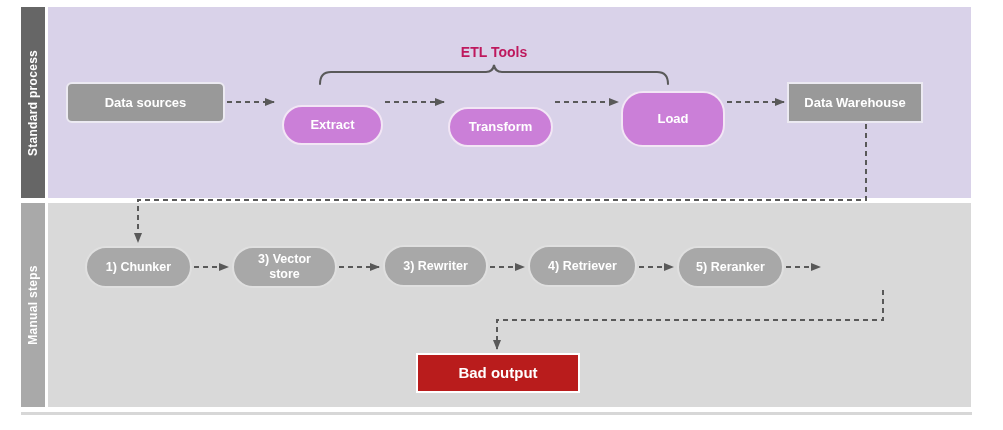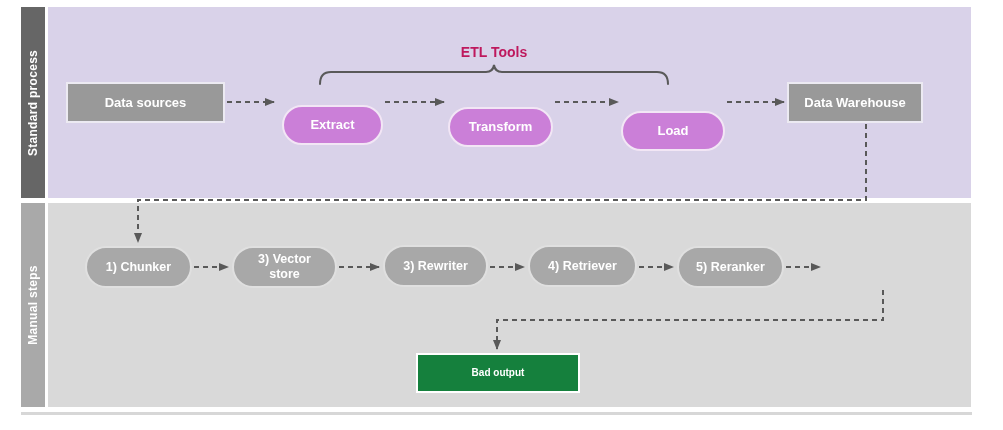--- a/index.html
+++ b/index.html
@@ -34,21 +34,21 @@
   .pill-etl {
     background: #cb7fd8; border: 2px solid #f2e6f5;
     border-radius: 22px; font-size: 13px; margin-top: 22px;
   }
   .pill-gray {
     background: #a8a8a8; border: 2px solid #e0e0e0;
     border-radius: 22px; font-size: 12.5px; padding: 0 10px;
   }
   .pill-gray.narrowpad { padding: 0 13px; }
   .out-box {
-    background: #15803d; border: 2px solid #ffffff; font-size: 10px;
+    background: #b91c1c; border: 2px solid #ffffff; font-size: 15px;
   }
   .brace-label {
     position: absolute; left: 434px; top: 44px; width: 120px;
     text-align: center; color: #be185d; font-weight: bold; font-size: 14px;
     z-index: 3;
   }
   .divider {
     position: absolute; left: 21px; top: 412px; width: 951px; height: 3px;
     background: #d7d7d7; z-index: 1;
   }
@@ -86,24 +86,24 @@
       <path d="M490,267 L524,267" marker-end="url(#arrow)"></path>
       <path d="M639,267 L673,267" marker-end="url(#arrow)"></path>
       <path d="M786,267 L820,267" marker-end="url(#arrow)"></path>
       <path d="M883,290 L883,320 L497,320 L497,349" marker-end="url(#arrow)"></path>
     </g>
     <path d="M320,84 Q320,72 331,72 L486,72 Q493,72 494,65 Q495,72 502,72 L657,72 Q668,72 668,84" stroke="#595959" stroke-width="2" fill="none" stroke-linecap="round"></path>
   </svg>
 
   <div class="brace-label">ETL Tools</div>
 
-  <div class="node rect-gray" style="left:66px; top:82px; width:159px; height:41px;">Data sources</div>
+  <div class="node rect-gray" style="left:66px; top:82px; width:159px; height:41px;border-radius:6px;">Data sources</div>
   <div class="node pill-etl" style="left:282px; top:83px; width:101px; height:40px;">Extract</div>
   <div class="node pill-etl" style="left:448px; top:85px; width:105px; height:40px;">Transform</div>
-  <div class="node pill-etl" style="left:621px; top:89px; width:104px; height:40px;">Load</div>
+  <div class="node pill-etl" style="left:621px; top:69px; width:104px; height:56px;">Load</div>
   <div class="node rect-gray" style="left:787px; top:82px; width:136px; height:41px;">Data Warehouse</div>
 
   <div class="node pill-gray" style="left:85px; top:246px; width:107px; height:42px;">1) Chunker</div>
   <div class="node pill-gray" style="left:232px; top:246px; width:105px; height:42px;">3) Vector store</div>
   <div class="node pill-gray" style="left:383px; top:245px; width:105px; height:42px;">3) Rewriter</div>
   <div class="node pill-gray" style="left:528px; top:245px; width:109px; height:42px;">4) Retriever</div>
   <div class="node pill-gray" style="left:677px; top:246px; width:107px; height:42px;">5) Reranker</div>
 
   <div class="node out-box" style="left:416px; top:353px; width:164px; height:40px;">Bad output</div>
 

